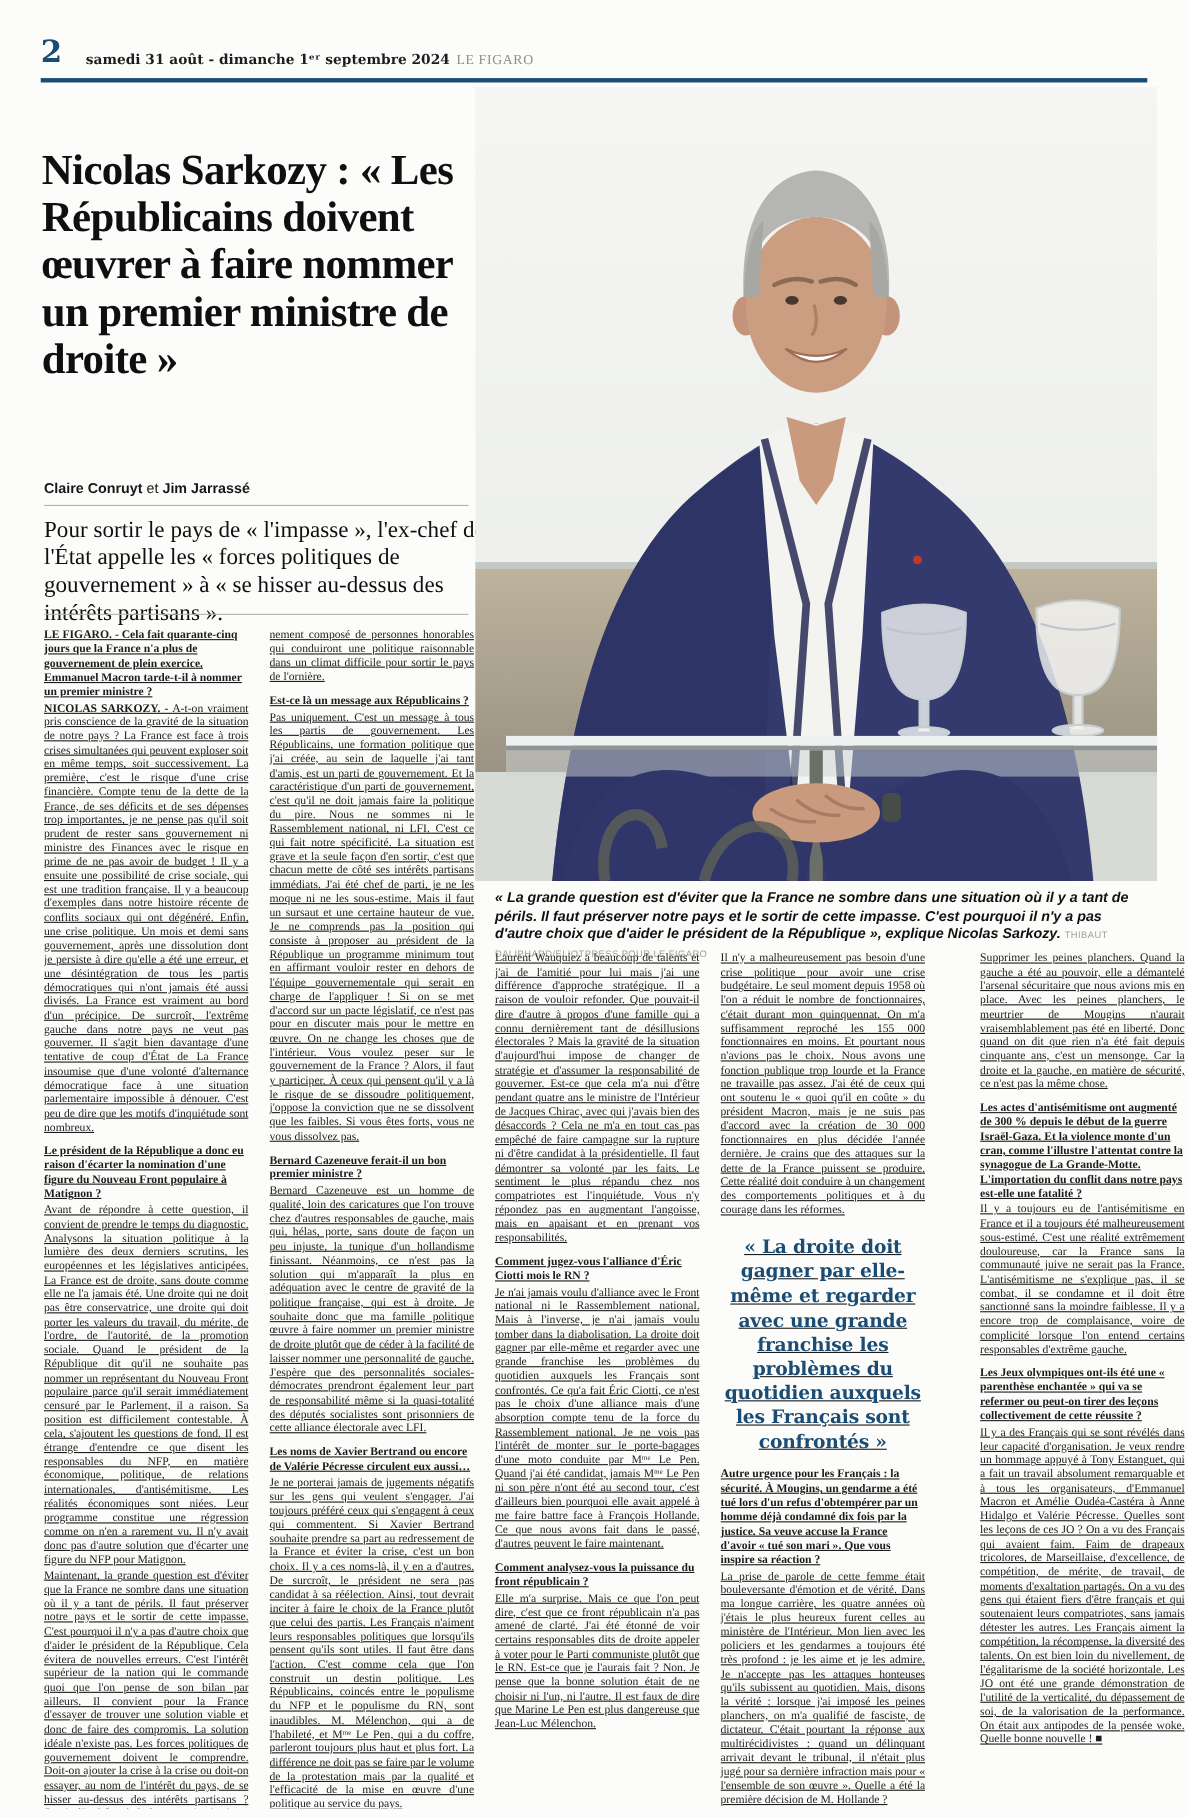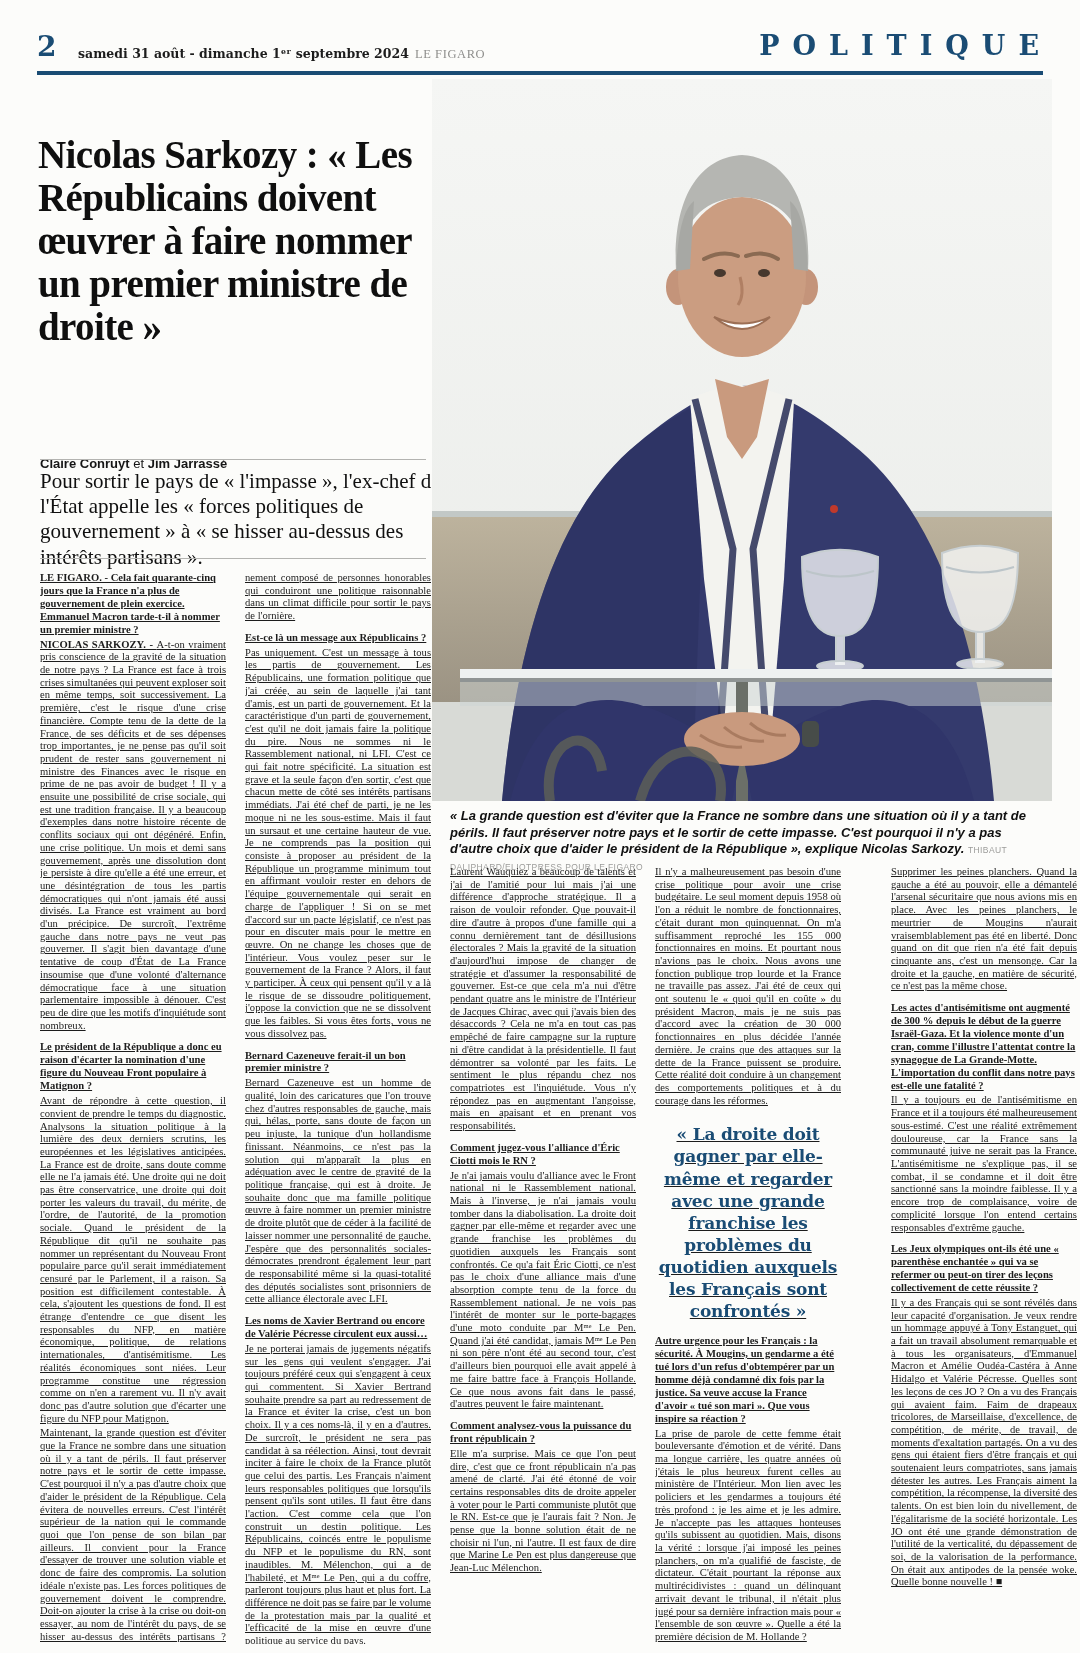--- a/index.html
+++ b/index.html
@@ -27,21 +27,21 @@
     font-family:"DejaVu Serif",serif;font-weight:bold;font-size:27px;
     letter-spacing:13px;color:#1a4c74;white-space:nowrap;
   }
   .top-rule{position:absolute;left:37px;width:1006px;top:71px;height:4px;background:#1a4c74;}
   
   .headline{
     position:absolute;left:38px;top:108px;width:404px;
     font-weight:bold;font-size:39px;line-height:1.1;letter-spacing:-.6px;color:#0f0f0f;
   }
   .byline{
-    position:absolute;left:40px;top:456px;
+    position:absolute;left:40px;top:436px;
     font-family:"Liberation Sans","DejaVu Sans",sans-serif;font-weight:bold;font-size:13px;color:#161616;
   }
   .byline .and{font-weight:normal;}
   .byline-rule{position:absolute;left:40px;top:459px;width:386px;height:1px;background:#b3b3b0;}
   .standfirst{
     position:absolute;left:40px;top:469px;width:402px;
     font-size:21px;line-height:1.2;color:#101010;
   }
   .standfirst-rule{position:absolute;left:40px;top:558px;width:386px;height:1px;background:#b3b3b0;}
   
@@ -78,21 +78,20 @@
 </style>
 </head>
 <body>
 
 <div class="page">
 
   <div class="page-number">2</div>
   <div class="dateline">
     <span>samedi 31 août - dimanche 1ᵉʳ septembre 2024</span><span class="masthead">LE FIGARO</span>
   </div>
-  <div class="section-title">POLITIQUE</div>
   <div class="top-rule"></div>
 
   <h1 class="headline">Nicolas Sarkozy : « Les Républicains doivent œuvrer à faire nommer un premier ministre de droite »</h1>
   <div class="byline">
     <span>Claire Conruyt</span>
     <span class="and">et</span>
     <span>Jim Jarrassé</span>
   </div>
   <div class="byline-rule"></div>
   <div class="standfirst">Pour sortir le pays de « l'impasse », l'ex-chef de l'État appelle les « forces politiques de gouvernement » à « se hisser au-dessus des intérêts partisans ».</div>

